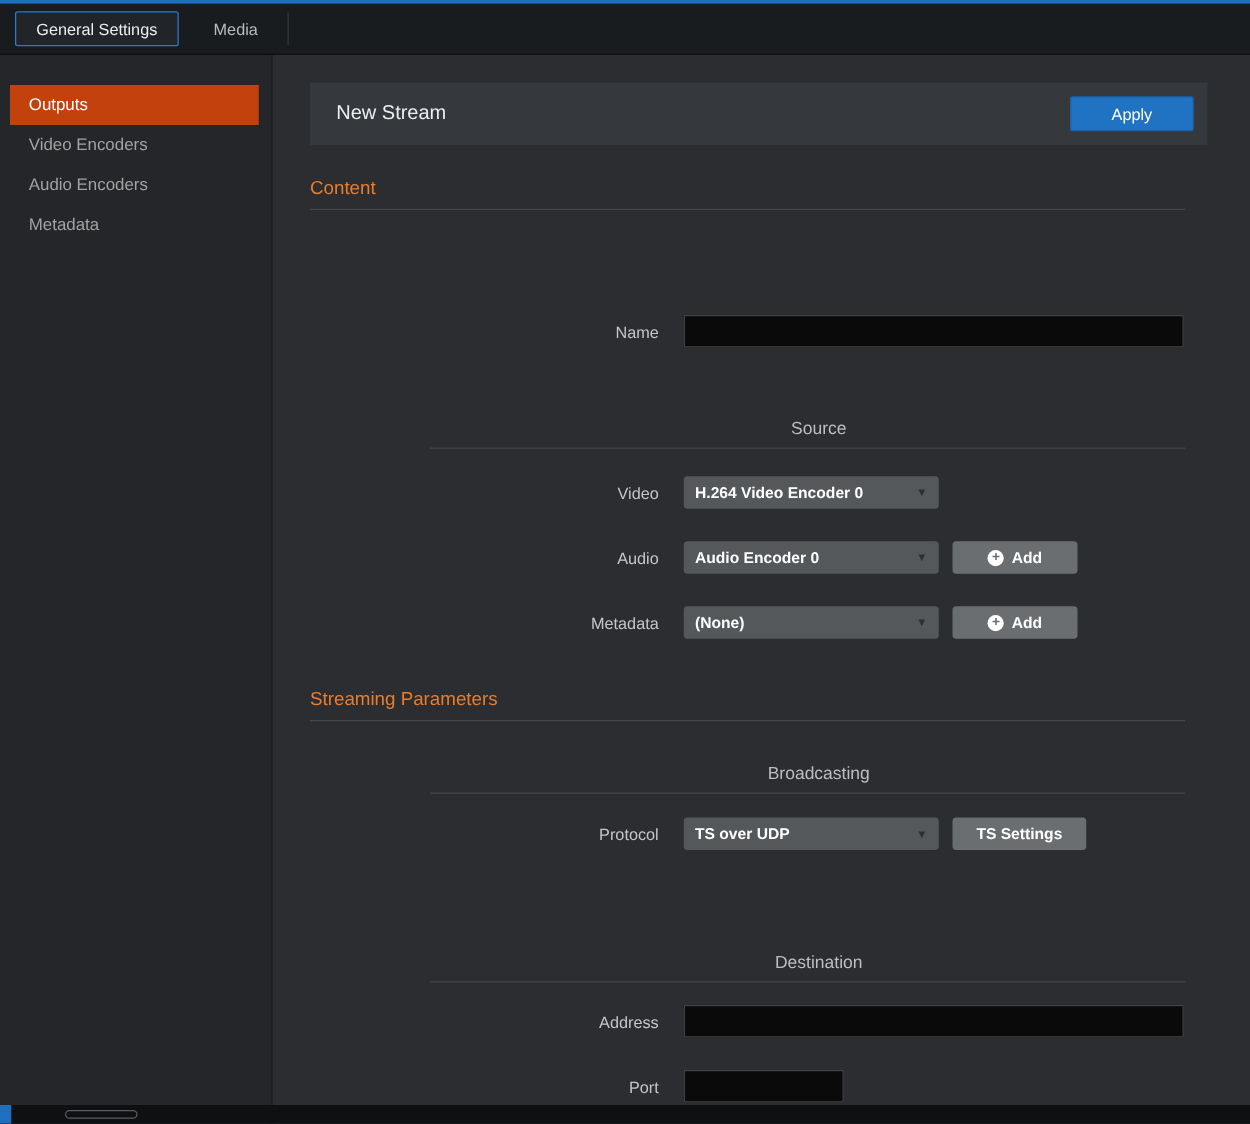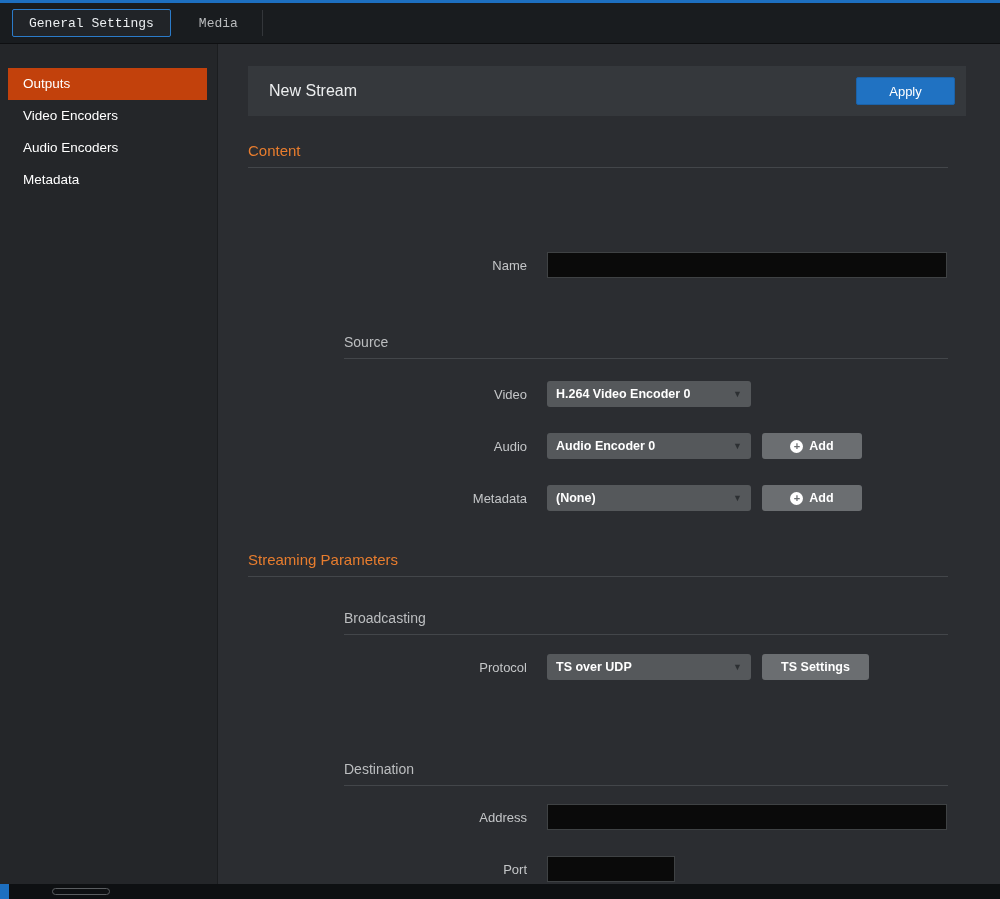--- a/index.html
+++ b/index.html
@@ -14,39 +14,39 @@
   
   .top-accent { height: 3px; background: #1d6fc0; width: 100%; }
   .topbar {
     height: 41px; background: #191c1f;
     display: flex; align-items: center;
     border-bottom: 1px solid #0e0f11;
   }
   .tab {
     height: 28px; display: flex; align-items: center;
     padding: 0 16px; margin-left: 12px;
-    font-size: 13px; color: #b9bbbd; cursor: pointer; font-family: Liberation Mono, monospace;
+    font-size: 13px; color: #b9bbbd; cursor: pointer;
   }
   .tab.active {
     border: 1px solid #2b7bc9; color: #eceff1;
     background: #212428; border-radius: 2px;
   }
   .tab-divider { width: 1px; height: 26px; background: #33363a; margin-left: 8px; }
 
   
   .app-body { display: flex; height: 855px; }
   .sidebar {
     width: 218px; background: #242629; flex-shrink: 0;
     padding-top: 24px; border-right: 1px solid #1b1d1f;
     position: relative;
   }
   .side-item {
     height: 32px; line-height: 32px;
     padding-left: 15px; margin: 0 10px 0 8px;
-    font-size: 13.5px; color: #ffffff; cursor: pointer;
+    font-size: 13.5px; color: #a3a3a3; cursor: pointer;
   }
   .side-item.active { background: #c2410c; color: #ffffff; }
 
   .main {
     flex: 1; padding: 22px 34px 0 30px;
     background: #2b2d31; overflow: hidden;
   }
 
   
   .panel-header {
@@ -59,21 +59,21 @@
     width: 99px; height: 28px; background: #2072c2;
     color: #fff; font-size: 13px; border: 1px solid #1b62a8;
     border-radius: 2px; cursor: pointer;
     font-family: "Liberation Sans", sans-serif;
   }
 
   
   .section-title { color: #e87d2e; font-size: 15px; margin-top: 26px; }
   .rule { height: 1px; background: #43464a; margin-top: 8px; margin-right: 18px; }
 
-  .subsection { margin-left: 96px; }
+  .subsection { margin-left: 96px; text-align: center; }
   .subsection-title { color: #bcbec0; font-size: 14px; }
 
   
   .form-row { display: flex; align-items: center; }
   .row-label {
     width: 279px; text-align: right; margin-right: 20px;
     color: #c4c6c8; font-size: 13px; flex-shrink: 0;
   }
   .text-input {
     width: 400px; height: 26px;

